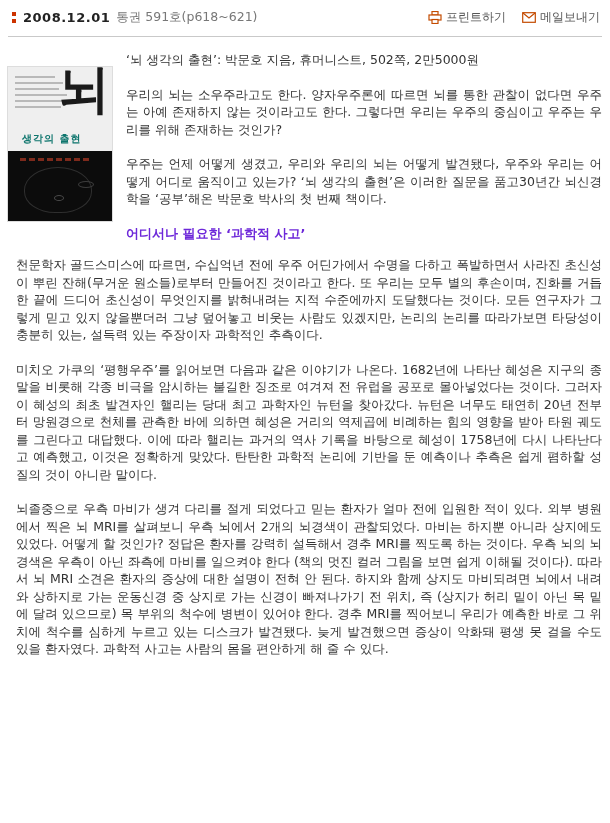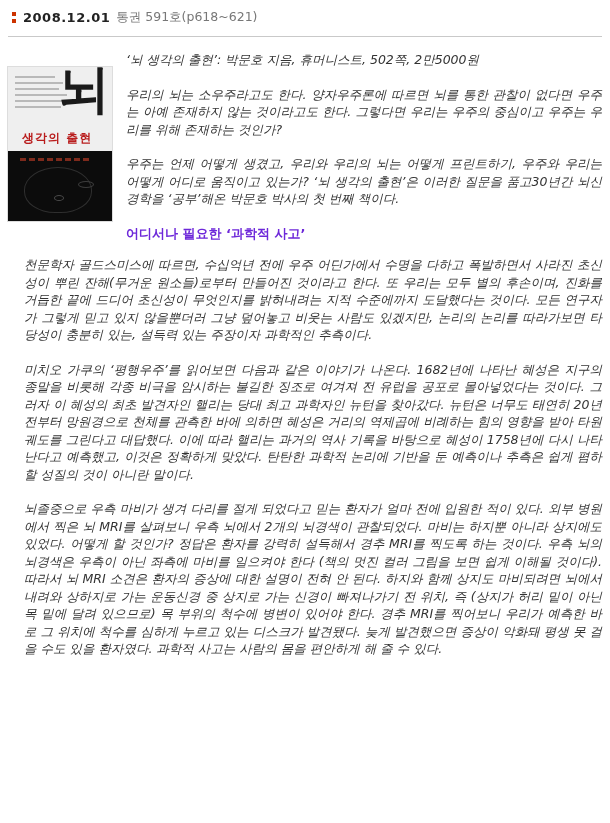--- a/index.html
+++ b/index.html
@@ -24,60 +24,81 @@
   .title-line{font-size:13px;color:#444;line-height:17px;margin:0;}
   .byline{display:flex;align-items:center;margin-top:12px;font-size:12.5px;color:#444;}
   .byline-icon{display:inline-flex;align-items:center;justify-content:center;
                width:12px;height:12px;border:1px solid #aaa;background:#f2f2f2;
                color:#555;font-size:7px;line-height:1;margin-right:5px;}
   .dashed-sep{border:none;border-top:1px dashed #a8a8a8;margin:22px 0 0 0;}
 
   
   .article-body{padding:14px 0 20px 0;font-size:12.5px;line-height:17.5px;
                 color:#333;text-align:justify;word-break:break-all;}
-  .article-body p{margin:0 0 17px 16px;font-style:italic;}
+  .article-body p{margin:0 0 17px 8px;}
   .book-info{margin:0 0 11px 0;}
   .section-heading{font-size:13px;font-weight:bold;color:#6d28d9;margin:16px 0 14px 0;}
 
   
   .cover{float:left;width:104px;height:154px;margin:16px 14px 10px 0;
          box-shadow:0 0 0 1px #ddd;}
   .cover-top{position:relative;height:84px;background:#efefef;overflow:hidden;}
   .blurb-lines{position:absolute;left:7px;top:9px;width:52px;}
   .blurb-lines i{display:block;height:2px;background:#b9b9b9;margin-bottom:4px;}
   .blurb-lines i:nth-child(1){width:40px;}
   .blurb-lines i:nth-child(2){width:48px;}
   .blurb-lines i:nth-child(3){width:44px;}
   .blurb-lines i:nth-child(4){width:52px;}
   .blurb-lines i:nth-child(5){width:50px;}
   .blurb-lines i:nth-child(6){width:46px;}
   .cover-char{position:absolute;right:2px;top:-4px;font-size:52px;font-weight:bold;
               color:#1a1a1a;font-family:"DejaVu Serif","Liberation Serif",serif;line-height:1;}
-  .cover-title{position:absolute;left:14px;bottom:4px;font-size:12px;font-weight:bold;
-               color:#b91c1c;letter-spacing:1px;}
+  .cover-title{position:absolute;left:14px;bottom:4px;font-size:10px;font-weight:bold;
+               color:#0f766e;letter-spacing:1px;}
   .cover-bottom{position:relative;height:70px;background:#0c0c0c;overflow:hidden;}
   .cover-redline{position:absolute;left:12px;top:7px;width:72px;height:3px;
                  background:repeating-linear-gradient(90deg,#7e2a1c 0 6px,transparent 6px 9px);}
   .brain-sketch{position:absolute;left:16px;top:16px;width:66px;height:44px;
                 border:1px solid #2f2f2f;border-radius:50% 50% 46% 46%;}
   .brain-dot{position:absolute;left:46px;top:44px;width:8px;height:4px;
              border:1px solid #4a4a4a;border-radius:50%;}
   .brain-dot2{position:absolute;left:70px;top:30px;width:14px;height:5px;
               border:1px solid #3d3d3d;border-radius:50%;}
 </style>
 </head>
 <body>
 
 <div class="page">
 
   <div class="topbar">
     <div class="issue-info">
       <span class="colon-mark"></span>
       <span class="date">2008.12.01</span>
       <span class="issue-no">통권 591호(p618~621)</span>
+    </div>
+    <div class="topbar-actions">
+      <span class="tool-btn">
+        <span>
+          <svg width="14" height="13" viewBox="0 0 14 13">
+            <rect x="4" y="0.5" width="6" height="3.5" fill="#fff" stroke="#c44b00" stroke-width="1.2"></rect>
+            <rect x="1" y="4" width="12" height="5" fill="#fff" stroke="#c44b00" stroke-width="1.2"></rect>
+            <rect x="4" y="8.5" width="6" height="4" fill="#fff" stroke="#c44b00" stroke-width="1.2"></rect>
+          </svg>
+        </span>
+        <span>프린트하기</span>
+      </span>
+      <span class="tool-btn">
+        <span>
+          <svg width="14" height="11" viewBox="0 0 14 11">
+            <rect x="0.7" y="0.7" width="12.6" height="9.6" fill="#fff" stroke="#c44b00" stroke-width="1.2"></rect>
+            <path d="M1 1 L7 6 L13 1" fill="none" stroke="#c44b00" stroke-width="1.2"></path>
+          </svg>
+        </span>
+        <span>메일보내기</span>
+      </span>
     </div>
   </div>
 
 
   <div class="article-body">
 
     <div class="cover">
       <div class="cover-top">
         <span class="blurb-lines">
             <i></i>
@@ -93,21 +114,21 @@
       <div class="cover-bottom">
         <span class="cover-redline"></span>
         <span class="brain-sketch"></span>
         <span class="brain-dot"></span>
         <span class="brain-dot2"></span>
       </div>
     </div>
 
     <p class="book-info">‘뇌 생각의 출현’: 박문호 지음, 휴머니스트, 502쪽, 2만5000원</p>
     <p>우리의 뇌는 소우주라고도 한다. 양자우주론에 따르면 뇌를 통한 관찰이 없다면 우주는 아예 존재하지 않는 것이라고도 한다. 그렇다면 우리는 우주의 중심이고 우주는 우리를 위해 존재하는 것인가?</p>
-    <p>우주는 언제 어떻게 생겼고, 우리와 우리의 뇌는 어떻게 프린트하기, 우주와 우리는 어떻게 어디로 움직이고 있는가? ‘뇌 생각의 출현’은 이러한 질문을 품고30년간 뇌신경학을 ‘공부’해온 박문호 박사의 첫 번째 책이다.</p>
+    <p>우주는 언제 어떻게 생겼고, 우리와 우리의 뇌는 어떻게 발견됐다, 우주와 우리는 어떻게 어디로 움직이고 있는가? ‘뇌 생각의 출현’은 이러한 질문을 품고30년간 뇌신경학을 ‘공부’해온 박문호 박사의 첫 번째 책이다.</p>
 
     <h3 class="section-heading">어디서나 필요한 ‘과학적 사고’</h3>
 
     <p>천문학자 골드스미스에 따르면, 수십억년 전에 우주 어딘가에서 수명을 다하고 폭발하면서 사라진 초신성이 뿌린 잔해(무거운 원소들)로부터 만들어진 것이라고 한다. 또 우리는 모두 별의 후손이며, 진화를 거듭한 끝에 드디어 초신성이 무엇인지를 밝혀내려는 지적 수준에까지 도달했다는 것이다. 모든 연구자가 그렇게 믿고 있지 않을뿐더러 그냥 덮어놓고 비웃는 사람도 있겠지만, 논리의 논리를 따라가보면 타당성이 충분히 있는, 설득력 있는 주장이자 과학적인 추측이다.</p>
     <p>미치오 가쿠의 ‘평행우주’를 읽어보면 다음과 같은 이야기가 나온다. 1682년에 나타난 혜성은 지구의 종말을 비롯해 각종 비극을 암시하는 불길한 징조로 여겨져 전 유럽을 공포로 몰아넣었다는 것이다. 그러자 이 혜성의 최초 발견자인 핼리는 당대 최고 과학자인 뉴턴을 찾아갔다. 뉴턴은 너무도 태연히 20년 전부터 망원경으로 천체를 관측한 바에 의하면 혜성은 거리의 역제곱에 비례하는 힘의 영향을 받아 타원 궤도를 그린다고 대답했다. 이에 따라 핼리는 과거의 역사 기록을 바탕으로 혜성이 1758년에 다시 나타난다고 예측했고, 이것은 정확하게 맞았다. 탄탄한 과학적 논리에 기반을 둔 예측이나 추측은 쉽게 폄하할 성질의 것이 아니란 말이다.</p>
     <p>뇌졸중으로 우측 마비가 생겨 다리를 절게 되었다고 믿는 환자가 얼마 전에 입원한 적이 있다. 외부 병원에서 찍은 뇌 MRI를 살펴보니 우측 뇌에서 2개의 뇌경색이 관찰되었다. 마비는 하지뿐 아니라 상지에도 있었다. 어떻게 할 것인가? 정답은 환자를 강력히 설득해서 경추 MRI를 찍도록 하는 것이다. 우측 뇌의 뇌경색은 우측이 아닌 좌측에 마비를 일으켜야 한다 (책의 멋진 컬러 그림을 보면 쉽게 이해될 것이다). 따라서 뇌 MRI 소견은 환자의 증상에 대한 설명이 전혀 안 된다. 하지와 함께 상지도 마비되려면 뇌에서 내려와 상하지로 가는 운동신경 중 상지로 가는 신경이 빠져나가기 전 위치, 즉 (상지가 허리 밑이 아닌 목 밑에 달려 있으므로) 목 부위의 척수에 병변이 있어야 한다. 경추 MRI를 찍어보니 우리가 예측한 바로 그 위치에 척수를 심하게 누르고 있는 디스크가 발견됐다. 늦게 발견했으면 증상이 악화돼 평생 못 걸을 수도 있을 환자였다. 과학적 사고는 사람의 몸을 편안하게 해 줄 수 있다.</p>
   </div>
 
 </div>
 

